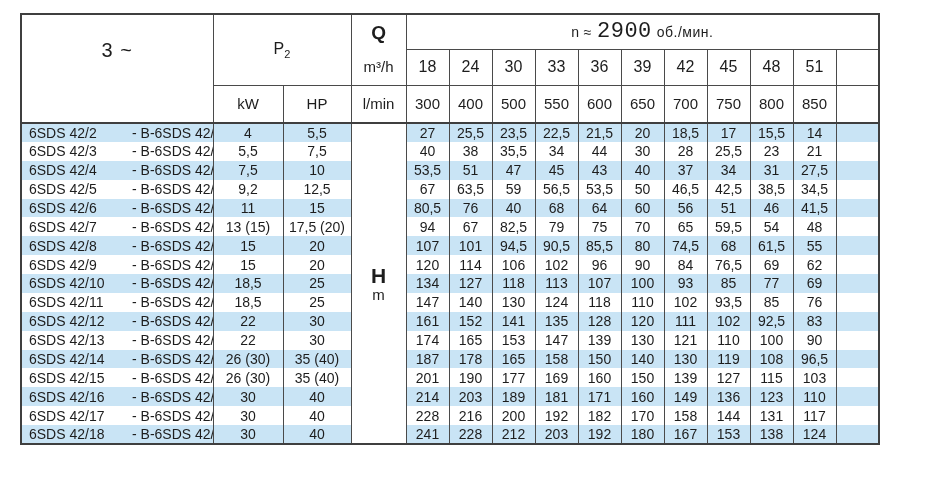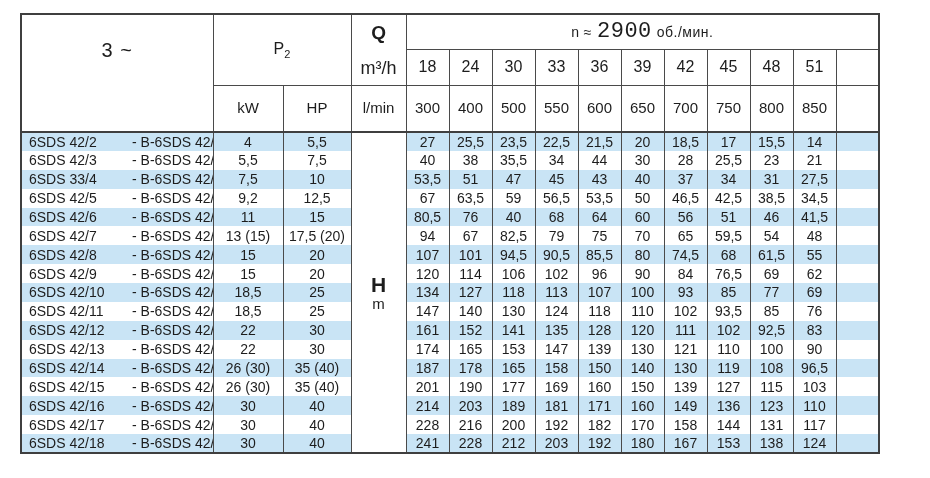--- a/index.html
+++ b/index.html
@@ -22,21 +22,21 @@
   thead th {
     border: 1px solid #4a4a4a;
     font-weight: 400;
     padding: 0;
     text-align: center;
     vertical-align: middle;
     line-height: 1.1;
   }
   thead tr.h1 { height: 35px; }
   thead tr.h2 { height: 36px; }
-  thead tr.h3 { height: 47px; }
+  thead tr.h3 { height: 38px; }
   tbody { border-top: 2px solid #3f3f3f; }
   tbody tr { height: 18.88px; }
   tbody td {
     border-left: 1px solid #4a4a4a;
     border-right: 1px solid #4a4a4a;
     border-top: none; border-bottom: none;
     padding: 0;
     text-align: center;
     vertical-align: middle;
     font-size: 14px;
@@ -44,21 +44,21 @@
     white-space: nowrap;
     overflow: hidden;
   }
   tbody tr:nth-child(odd) td:not(.h-cell) { background: #c9e4f5; }
 
   .model-head { vertical-align: top; padding-top: 24px; font-size: 20px; letter-spacing: 1px; }
   .p2-head { font-size: 16px; }
   .p2-head sub { font-size: 11px; }
   .q-head { vertical-align: top; }
   .q-label { font-weight: 700; font-size: 19px; margin-top: 8px; }
-  .q-unit  { font-size: 18px; margin-top: 15px; }
+  .q-unit  { font-size: 15px; margin-top: 15px; }
   .n-head { letter-spacing: 0.5px; }
   .n-pre { font-size: 14px; }
   .n-val { font-size: 22px; font-family: Liberation Mono, monospace; }
   .n-suf { font-size: 14px; }
   .flow-cell { font-size: 16px; text-align: center; }
   .lmin-cell { font-size: 15px; }
   .kw-head, .hp-head, .lmin-head { font-size: 15px; }
 
   .model-cell { text-align: left; padding-left: 7px; }
   .model-a { display: inline-block; width: 103px; }
@@ -167,21 +167,21 @@
           <td>34</td>
           <td>44</td>
           <td>30</td>
           <td>28</td>
           <td>25,5</td>
           <td>23</td>
           <td>21</td>
           <td></td>
         </tr>
         <tr>
-          <td class="model-cell"><span class="model-a">6SDS 33/4</span><span class="model-b">- B-6SDS 42/4</span></td>
+          <td class="model-cell"><span class="model-a">6SDS 42/4</span><span class="model-b">- B-6SDS 42/4</span></td>
           <td>7,5</td>
           <td>10</td>
           <td>53,5</td>
           <td>51</td>
           <td>47</td>
           <td>45</td>
           <td>43</td>
           <td>40</td>
           <td>37</td>
           <td>34</td>

